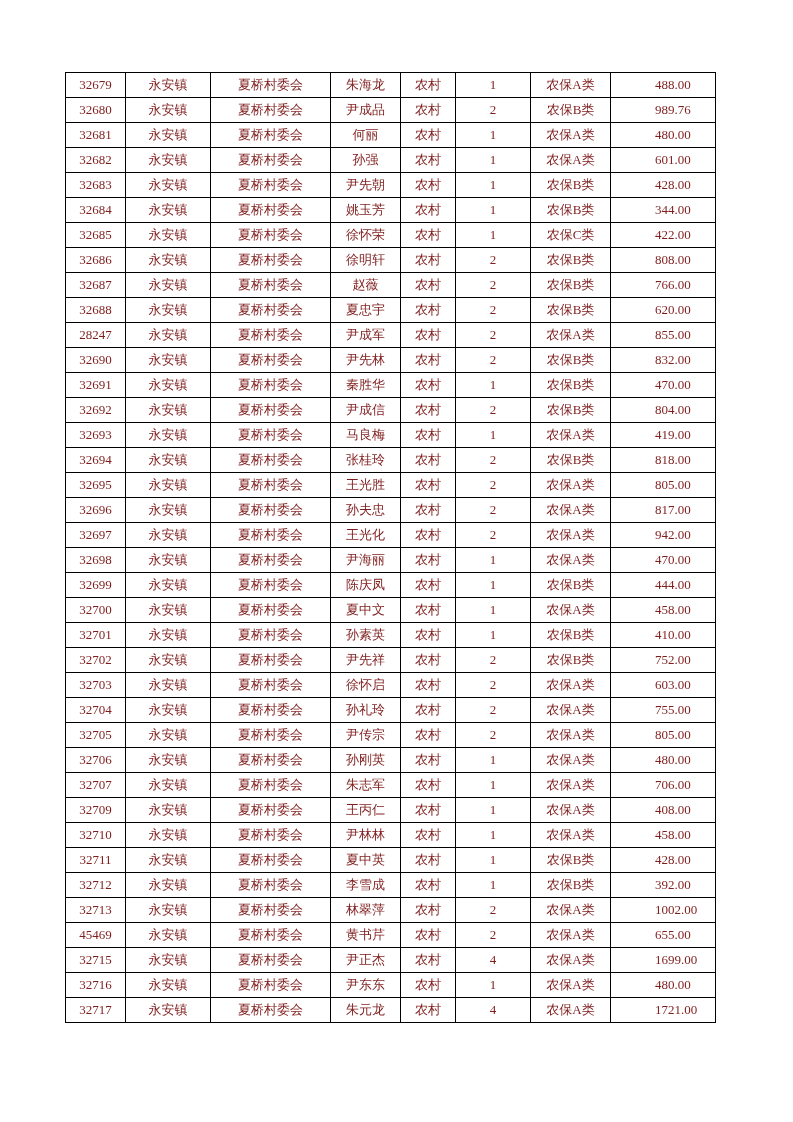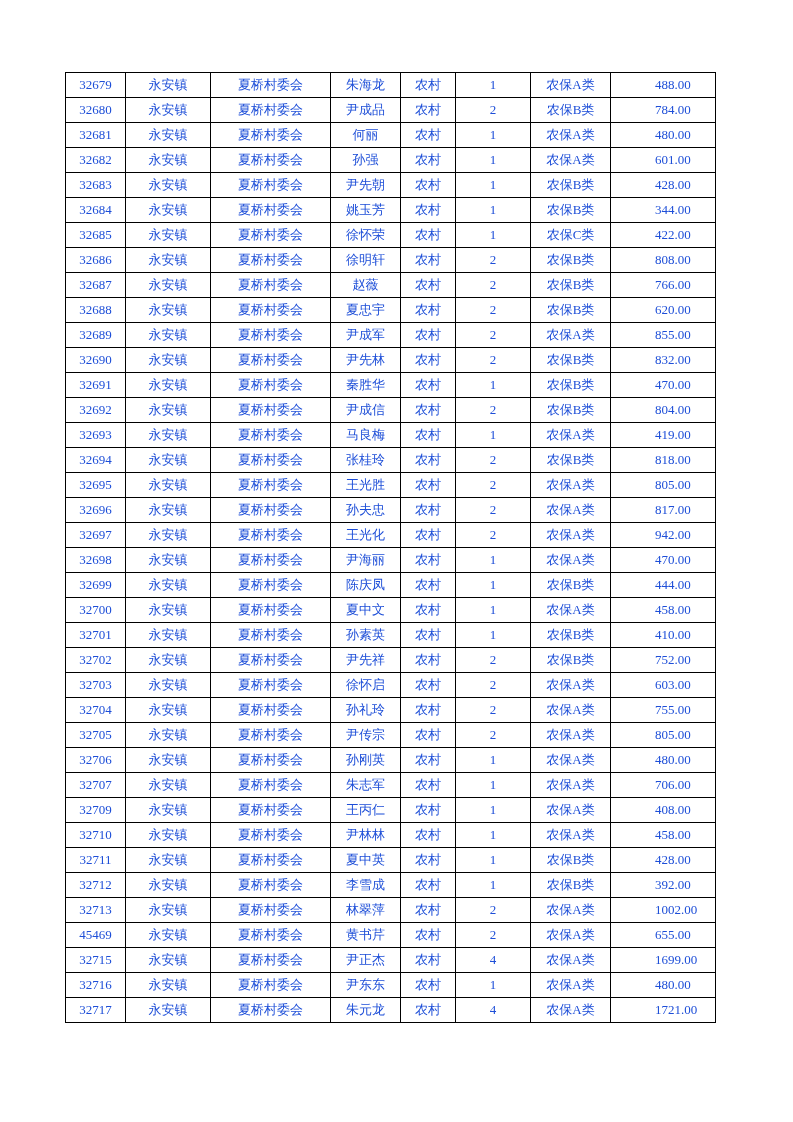--- a/index.html
+++ b/index.html
@@ -18,21 +18,21 @@
     overflow: hidden;
   }
   table.records {
     position: absolute;
     left: 65px;
     top: 72px;
     border-collapse: collapse;
     table-layout: fixed;
     width: 650px;
     font-size: 13px;
-    color: #1d4ed8;
+    color: #7f1d1d;
   }
   table.records td {
     border: 1px solid #000000;
     height: 24px;
     padding: 0 2px;
     text-align: center;
     vertical-align: middle;
     white-space: nowrap;
     overflow: hidden;
     line-height: 24px;
@@ -79,21 +79,21 @@
           <td class="amount">488.00</td>
         </tr>
         <tr>
           <td>32680</td>
           <td>永安镇</td>
           <td>夏桥村委会</td>
           <td>尹成品</td>
           <td>农村</td>
           <td>2</td>
           <td>农保B类</td>
-          <td class="amount">784.00</td>
+          <td class="amount">989.76</td>
         </tr>
         <tr>
           <td>32681</td>
           <td>永安镇</td>
           <td>夏桥村委会</td>
           <td>何丽</td>
           <td>农村</td>
           <td>1</td>
           <td>农保A类</td>
           <td class="amount">480.00</td>
@@ -162,21 +162,21 @@
           <td>32688</td>
           <td>永安镇</td>
           <td>夏桥村委会</td>
           <td>夏忠宇</td>
           <td>农村</td>
           <td>2</td>
           <td>农保B类</td>
           <td class="amount">620.00</td>
         </tr>
         <tr>
-          <td>32689</td>
+          <td>28247</td>
           <td>永安镇</td>
           <td>夏桥村委会</td>
           <td>尹成军</td>
           <td>农村</td>
           <td>2</td>
           <td>农保A类</td>
           <td class="amount">855.00</td>
         </tr>
         <tr>
           <td>32690</td>

